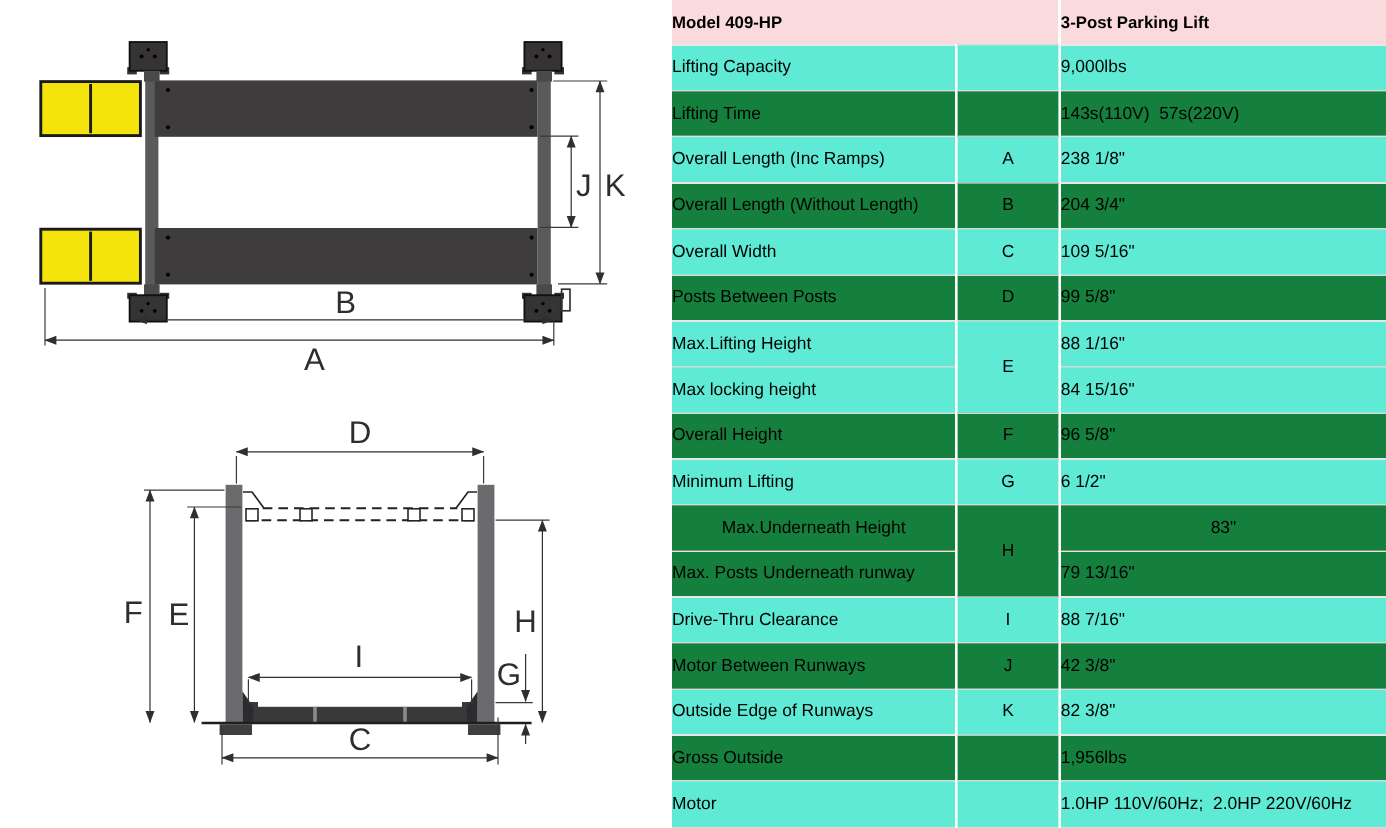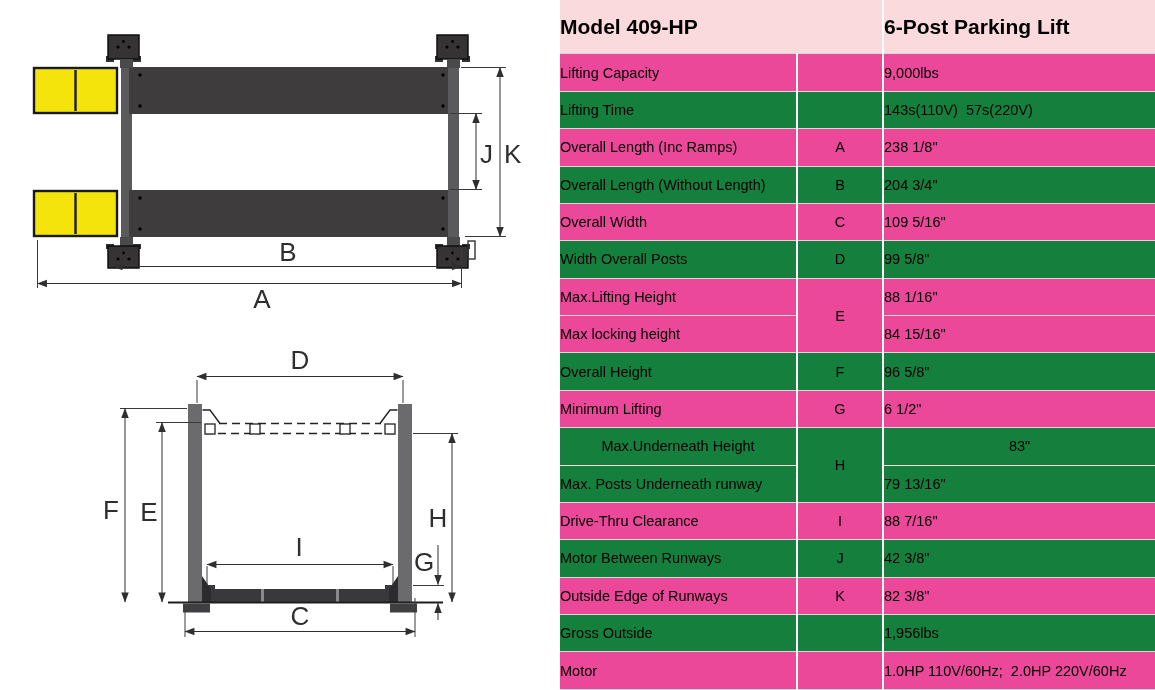--- a/index.html
+++ b/index.html
@@ -11,23 +11,23 @@
   .spec-pane{position:absolute;left:560px;top:0;width:595px;height:690px;}
   table.spec{
     width:595px;height:690px;border-collapse:collapse;table-layout:fixed;
     font-size:14.5px;color:#000;
   }
   table.spec td{border-bottom:1px solid #d8d8d8;padding:0;vertical-align:middle;}
   td.lbl{padding-left:9px;border-right:2px solid #ffffff;overflow:hidden;white-space:nowrap;}
   td.ltr{text-align:center;border-right:2px solid #ffffff;}
   td.val{padding-left:7px;white-space:pre;overflow:hidden;}
   tr.pink td{background:#15803d;}
-  tr.white td{background:#ec4899;}
+  tr.white td{background:#5eead4;}
   td.nosep{border-bottom:1px solid #fadadc !important;text-align:center;}
-  tr.hdr td{font-weight:bold;background:#fadadc;font-size:21px;}
+  tr.hdr td{font-weight:bold;background:#fadadc;font-size:14px;}
   
   .ext{stroke:#3a3a3a;stroke-width:1;}
   .dim{stroke:#2f2f2f;stroke-width:1;marker-start:url(#arw);marker-end:url(#arw);}
   .dimE{stroke:#2f2f2f;stroke-width:1;marker-end:url(#arw);}
   .dash{stroke:#222;stroke-width:1.6;stroke-dasharray:8 5;}
   .thin{stroke:#222;stroke-width:1.4;fill:none;}
   .lb{font-family:"Liberation Sans",sans-serif;font-size:26px;fill:#2e2e2e;}
 </style>
 </head>
 <body>
@@ -213,21 +213,21 @@
 <div class="spec-pane">
   <table class="spec">
     <colgroup>
         <col style="width:237px">
         <col style="width:86px">
         <col style="width:272px">
       </colgroup>
     <tbody>
         <tr class="hdr">
       <td class="lbl" colspan="2">Model 409-HP</td>
-      <td class="val">6-Post Parking Lift</td>
+      <td class="val">3-Post Parking Lift</td>
     </tr>
     <tr class="white">
       <td class="lbl">Lifting Capacity</td>
       <td class="ltr"></td>
       <td class="val">9,000lbs</td>
     </tr>
     <tr class="pink">
       <td class="lbl">Lifting Time</td>
       <td class="ltr"></td>
       <td class="val">143s(110V)  57s(220V)</td>
@@ -241,21 +241,21 @@
       <td class="lbl">Overall Length (Without Length)</td>
       <td class="ltr">B</td>
       <td class="val">204 3/4"</td>
     </tr>
     <tr class="white">
       <td class="lbl">Overall Width</td>
       <td class="ltr">C</td>
       <td class="val">109 5/16"</td>
     </tr>
     <tr class="pink">
-      <td class="lbl">Width Overall Posts</td>
+      <td class="lbl">Posts Between Posts</td>
       <td class="ltr">D</td>
       <td class="val">99 5/8"</td>
     </tr>
     <tr class="white">
       <td class="lbl">Max.Lifting Height</td>
       <td class="ltr" rowspan="2">E</td>
       <td class="val">88 1/16"</td>
     </tr>
     <tr class="white">
       <td class="lbl">Max locking height</td>

